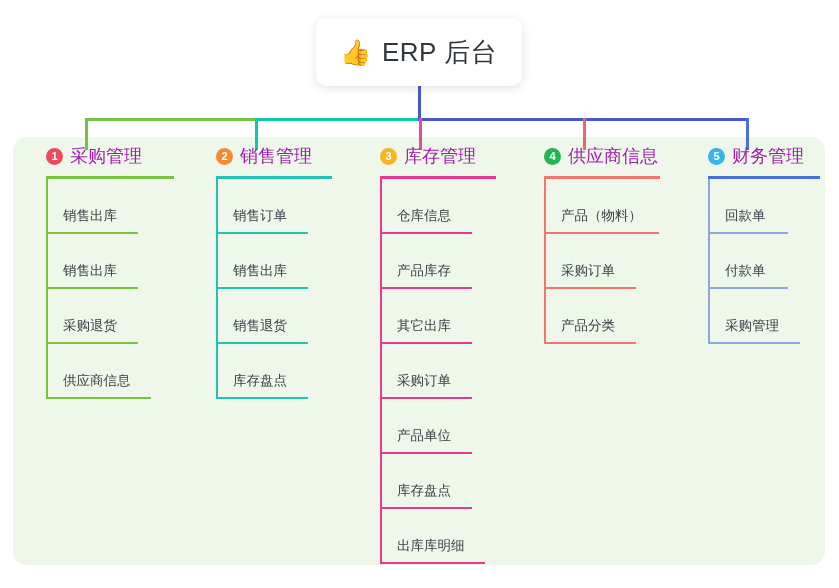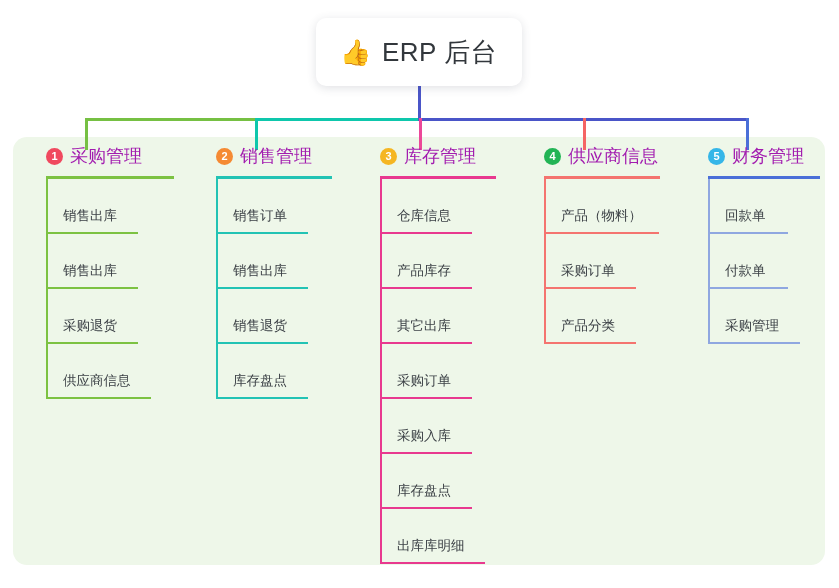--- a/index.html
+++ b/index.html
@@ -242,21 +242,21 @@
         <span class="leaf-label">其它出库</span>
         <div class="leaf-rule" style="width:92px; background:#e8398f;"></div>
       </div>
       <div class="leaf">
         <div class="leaf-stem" style="background:#e8398f;"></div>
         <span class="leaf-label">采购订单</span>
         <div class="leaf-rule" style="width:92px; background:#e8398f;"></div>
       </div>
       <div class="leaf">
         <div class="leaf-stem" style="background:#e8398f;"></div>
-        <span class="leaf-label">采购入库</span>
+        <span class="leaf-label">产品单位</span>
         <div class="leaf-rule" style="width:92px; background:#e8398f;"></div>
       </div>
       <div class="leaf">
         <div class="leaf-stem" style="background:#e8398f;"></div>
         <span class="leaf-label">库存盘点</span>
         <div class="leaf-rule" style="width:92px; background:#e8398f;"></div>
       </div>
       <div class="leaf">
         <div class="leaf-stem" style="background:#e8398f;"></div>
         <span class="leaf-label">出库库明细</span>

